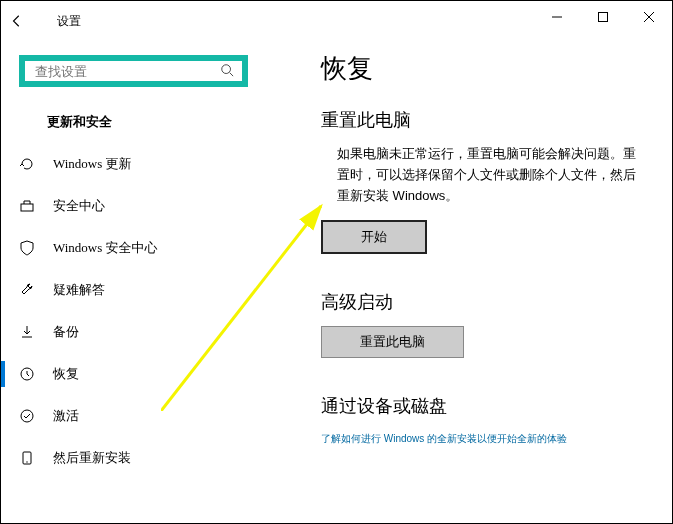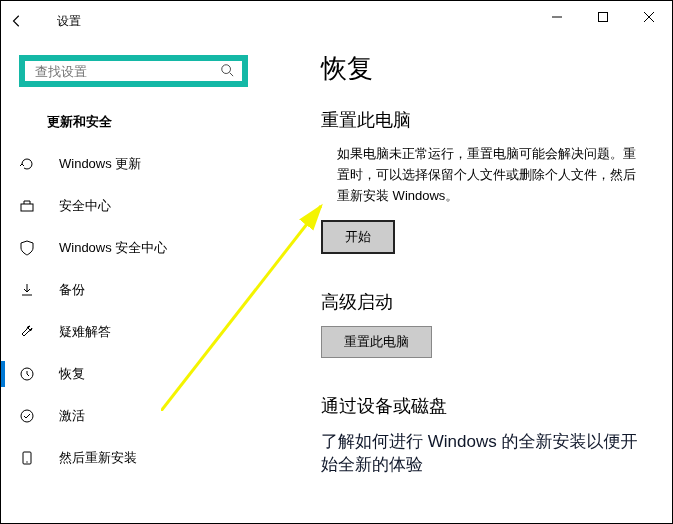--- a/index.html
+++ b/index.html
@@ -59,24 +59,25 @@
     background: transparent;
   }
   .section-header {
     padding: 10px 18px 12px 18px;
     font-size: 13px;
     font-weight: 600;
     margin-left: 28px;
   }
   .nav-item {
     display: flex; align-items: center;
-    padding: 12px 18px; gap: 24px;
+    padding: 12px 18px; gap: 18px;
     font-size: 13px;
     cursor: default;
     position: relative;
+    font-family: Liberation Serif, serif;
   }
   .nav-item.active::before {
     content: "";
     position: absolute;
     left: 0; top: 8px; bottom: 8px;
     width: 4px;
     background: #0078d4;
   }
   .nav-icon {
     width: 16px; height: 16px;
@@ -88,31 +89,31 @@
     padding: 18px 30px 0 30px;
     overflow: hidden;
   }
   h1 { font-size: 26px; font-weight: 500; margin: 0 0 22px 0; }
   h2 { font-size: 18px; font-weight: 400; margin: 0 0 12px 0; }
   p.desc { font-size: 13px; line-height: 1.6; margin: 0 0 14px 16px; }
   .btn {
     display: inline-block;
     background: #ccc;
     border: 1px solid #888;
-    padding: 6px 22px;
+    padding: 6px 38px;
     font-size: 13px;
     font-family: inherit;
     cursor: default;
   }
   .btn.highlight {
     border: 2px solid #222;
     background: #ccc;
   }
   .section-gap { height: 36px; }
-  a.link { color: #0f172a; text-decoration: none; font-size: 17px; }
+  a.link { color: #0369a1; text-decoration: none; font-size: 10px; }
   
   .arrow {
     position: absolute;
     pointer-events: none;
     z-index: 100;
   }
 </style>
 </head>
 <body>
 
@@ -187,33 +188,33 @@
         <svg width="16" height="16" viewBox="0 0 16 16">
             <path d="M8 1 L14 3 V8 C14 12 8 15 8 15 C8 15 2 12 2 8 V3 Z" stroke="#000" fill="none"></path>
           </svg>
       </span>
       <span>Windows 安全中心</span>
     </div>
 
     <div class="nav-item">
       <span class="nav-icon">
         <svg width="16" height="16" viewBox="0 0 16 16">
+            <path d="M11 2a3 3 0 0 0-3 3l-5 5 2 2 5-5a3 3 0 0 0 3-3l-2 2-2-2z" stroke="#000" fill="none"></path>
+          </svg>
+      </span>
+      <span>疑难解答</span>
+    </div>
+
+    <div class="nav-item">
+      <span class="nav-icon">
+        <svg width="16" height="16" viewBox="0 0 16 16">
             <path d="M8 2v8 M5 7l3 3 3-3 M3 13h10" stroke="#000" fill="none"></path>
           </svg>
       </span>
       <span>备份</span>
-    </div>
-
-    <div class="nav-item">
-      <span class="nav-icon">
-        <svg width="16" height="16" viewBox="0 0 16 16">
-            <path d="M11 2a3 3 0 0 0-3 3l-5 5 2 2 5-5a3 3 0 0 0 3-3l-2 2-2-2z" stroke="#000" fill="none"></path>
-          </svg>
-      </span>
-      <span>疑难解答</span>
     </div>
 
     <div class="nav-item active">
       <span class="nav-icon">
         <svg width="16" height="16" viewBox="0 0 16 16">
             <circle cx="8" cy="8" r="6" stroke="#000" fill="none"></circle>
             <path d="M8 5v3l2 2" stroke="#000" fill="none"></path>
           </svg>
       </span>
       <span>恢复</span>

